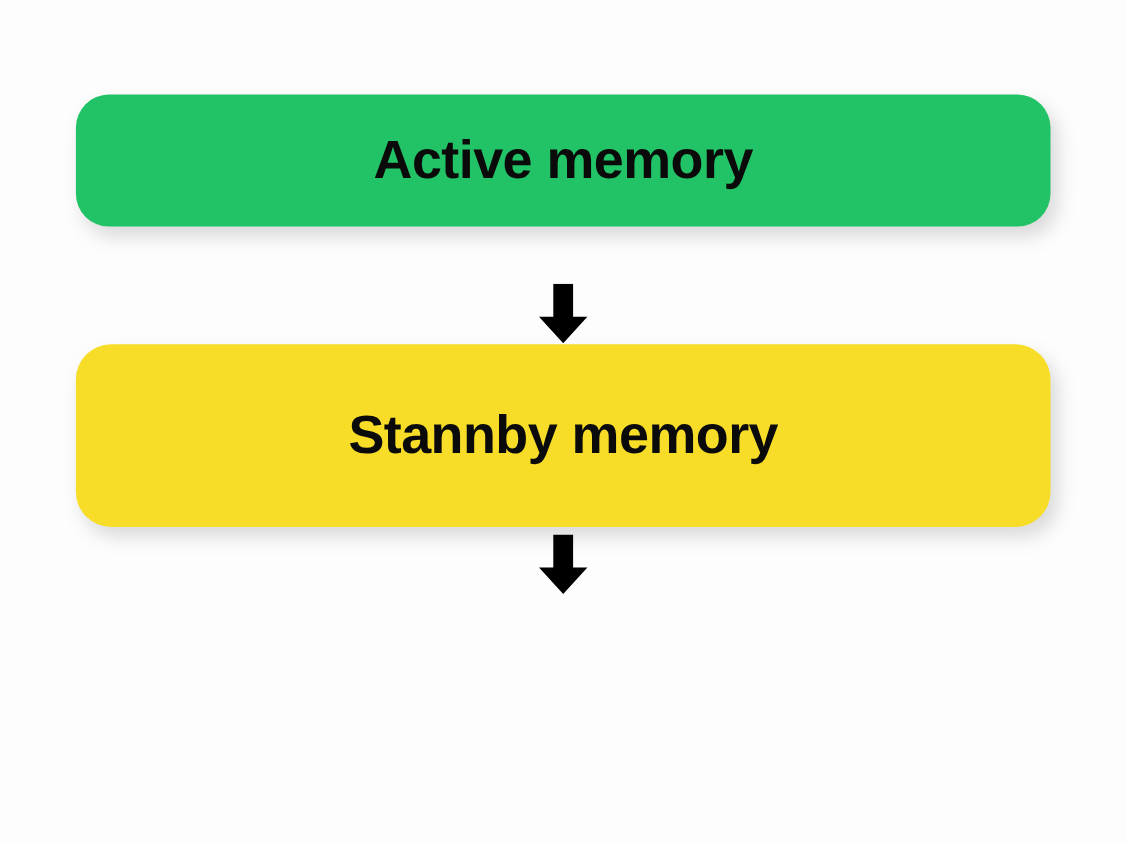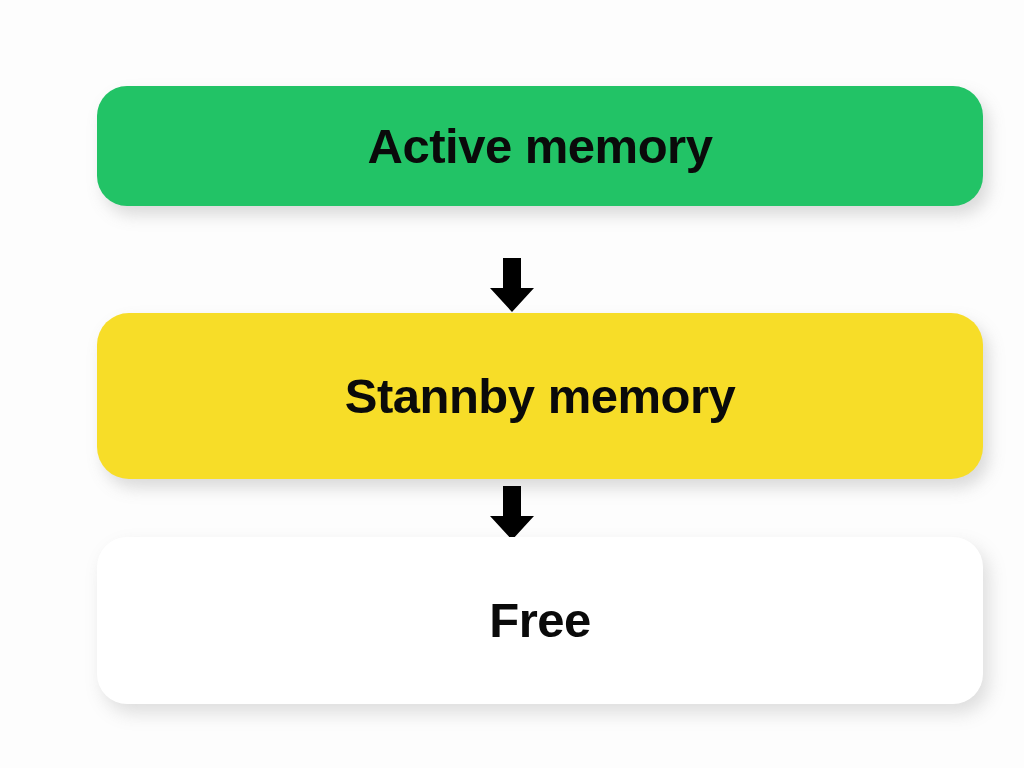--- a/index.html
+++ b/index.html
@@ -27,21 +27,20 @@
   .node {
     position: absolute;
     left: 69px;
     width: 886px;
     box-sizing: border-box;
     border-radius: 30px;
     display: flex;
     align-items: center;
     justify-content: center;
     text-align: center;
-    margin-left: 28px;
   }
 
   .node-label {
     font-family: "Liberation Sans", sans-serif;
     font-weight: bold;
     font-size: 49px;
     letter-spacing: -0.5px;
     color: #0a0a0a;
     line-height: 1;
     white-space: nowrap;
@@ -109,17 +108,14 @@
   <div class="node" id="node-standby">
     <span class="node-label">Stannby memory</span>
   </div>
 
   <div class="arrow" id="arrow-standby-to-free">
     <svg viewBox="0 0 52 54" xmlns="http://www.w3.org/2000/svg" aria-hidden="true">
       <polygon points="17,0 35,0 35,30 48,30 26,54 4,30 17,30" fill="#000000"></polygon>
     </svg>
   </div>
 
-  <div class="node" id="node-free">
-    <span class="node-label">Free</span>
-  </div>
 
 </div>
 
 </body></html>

